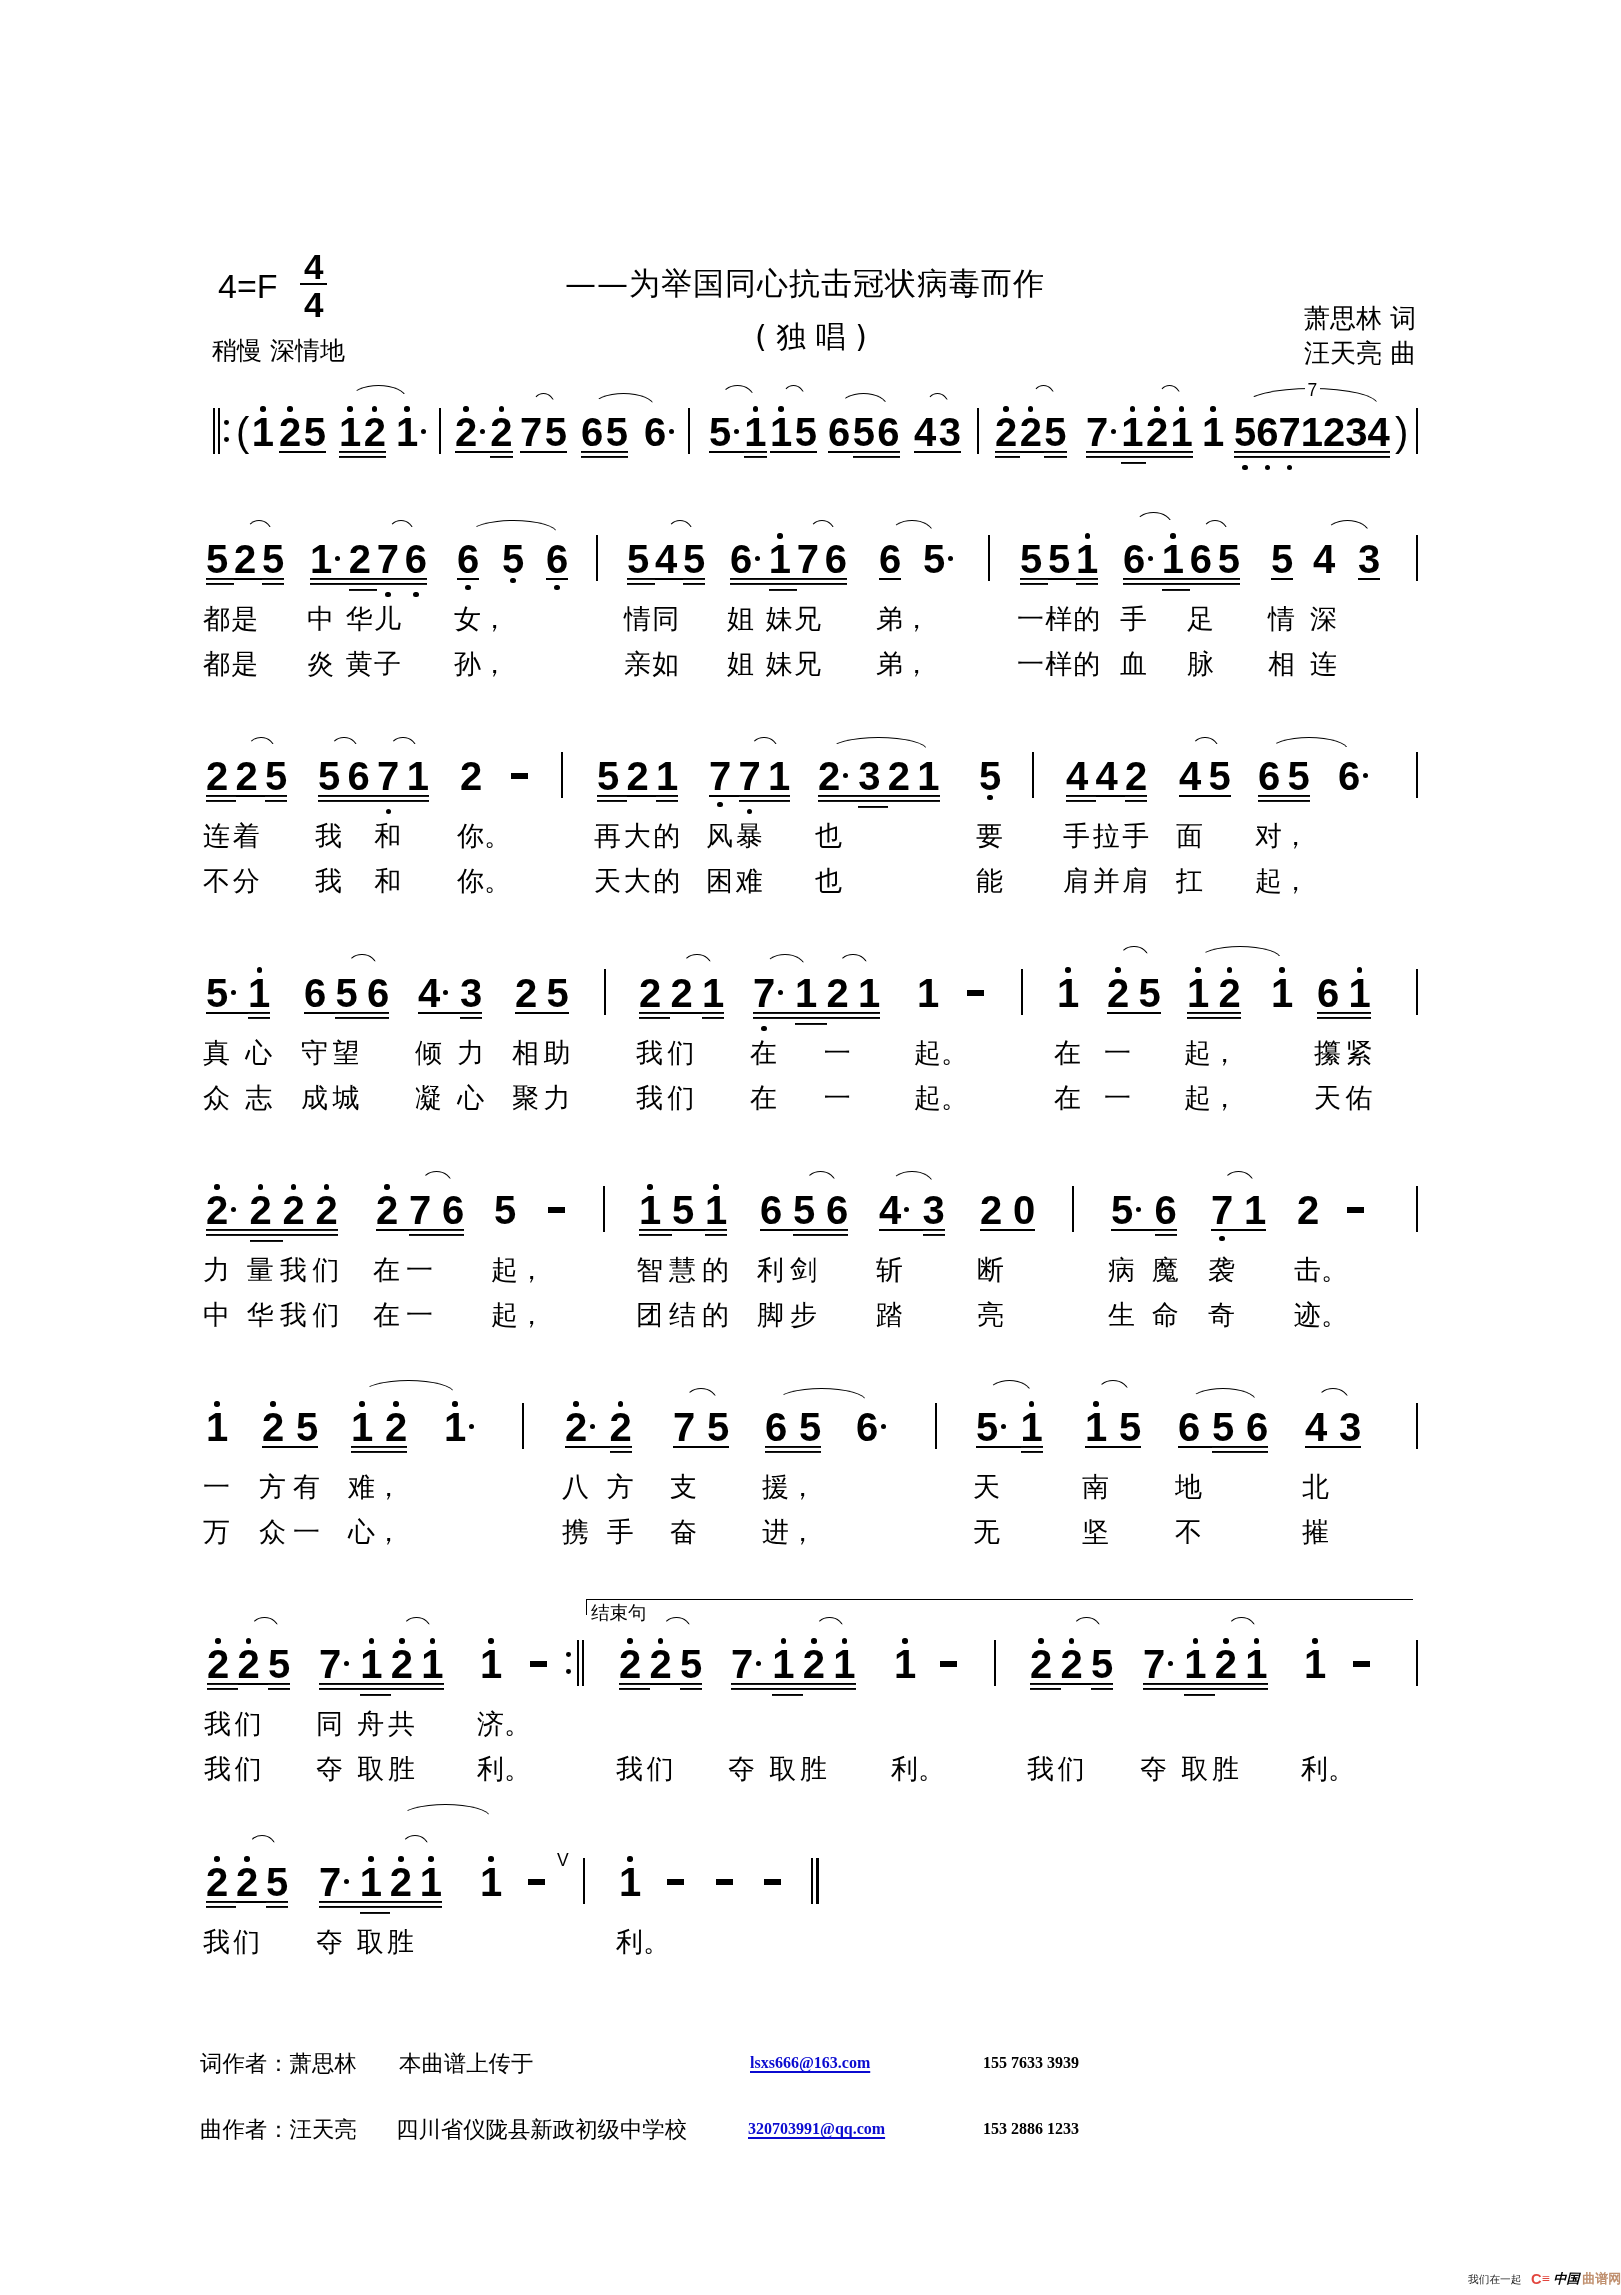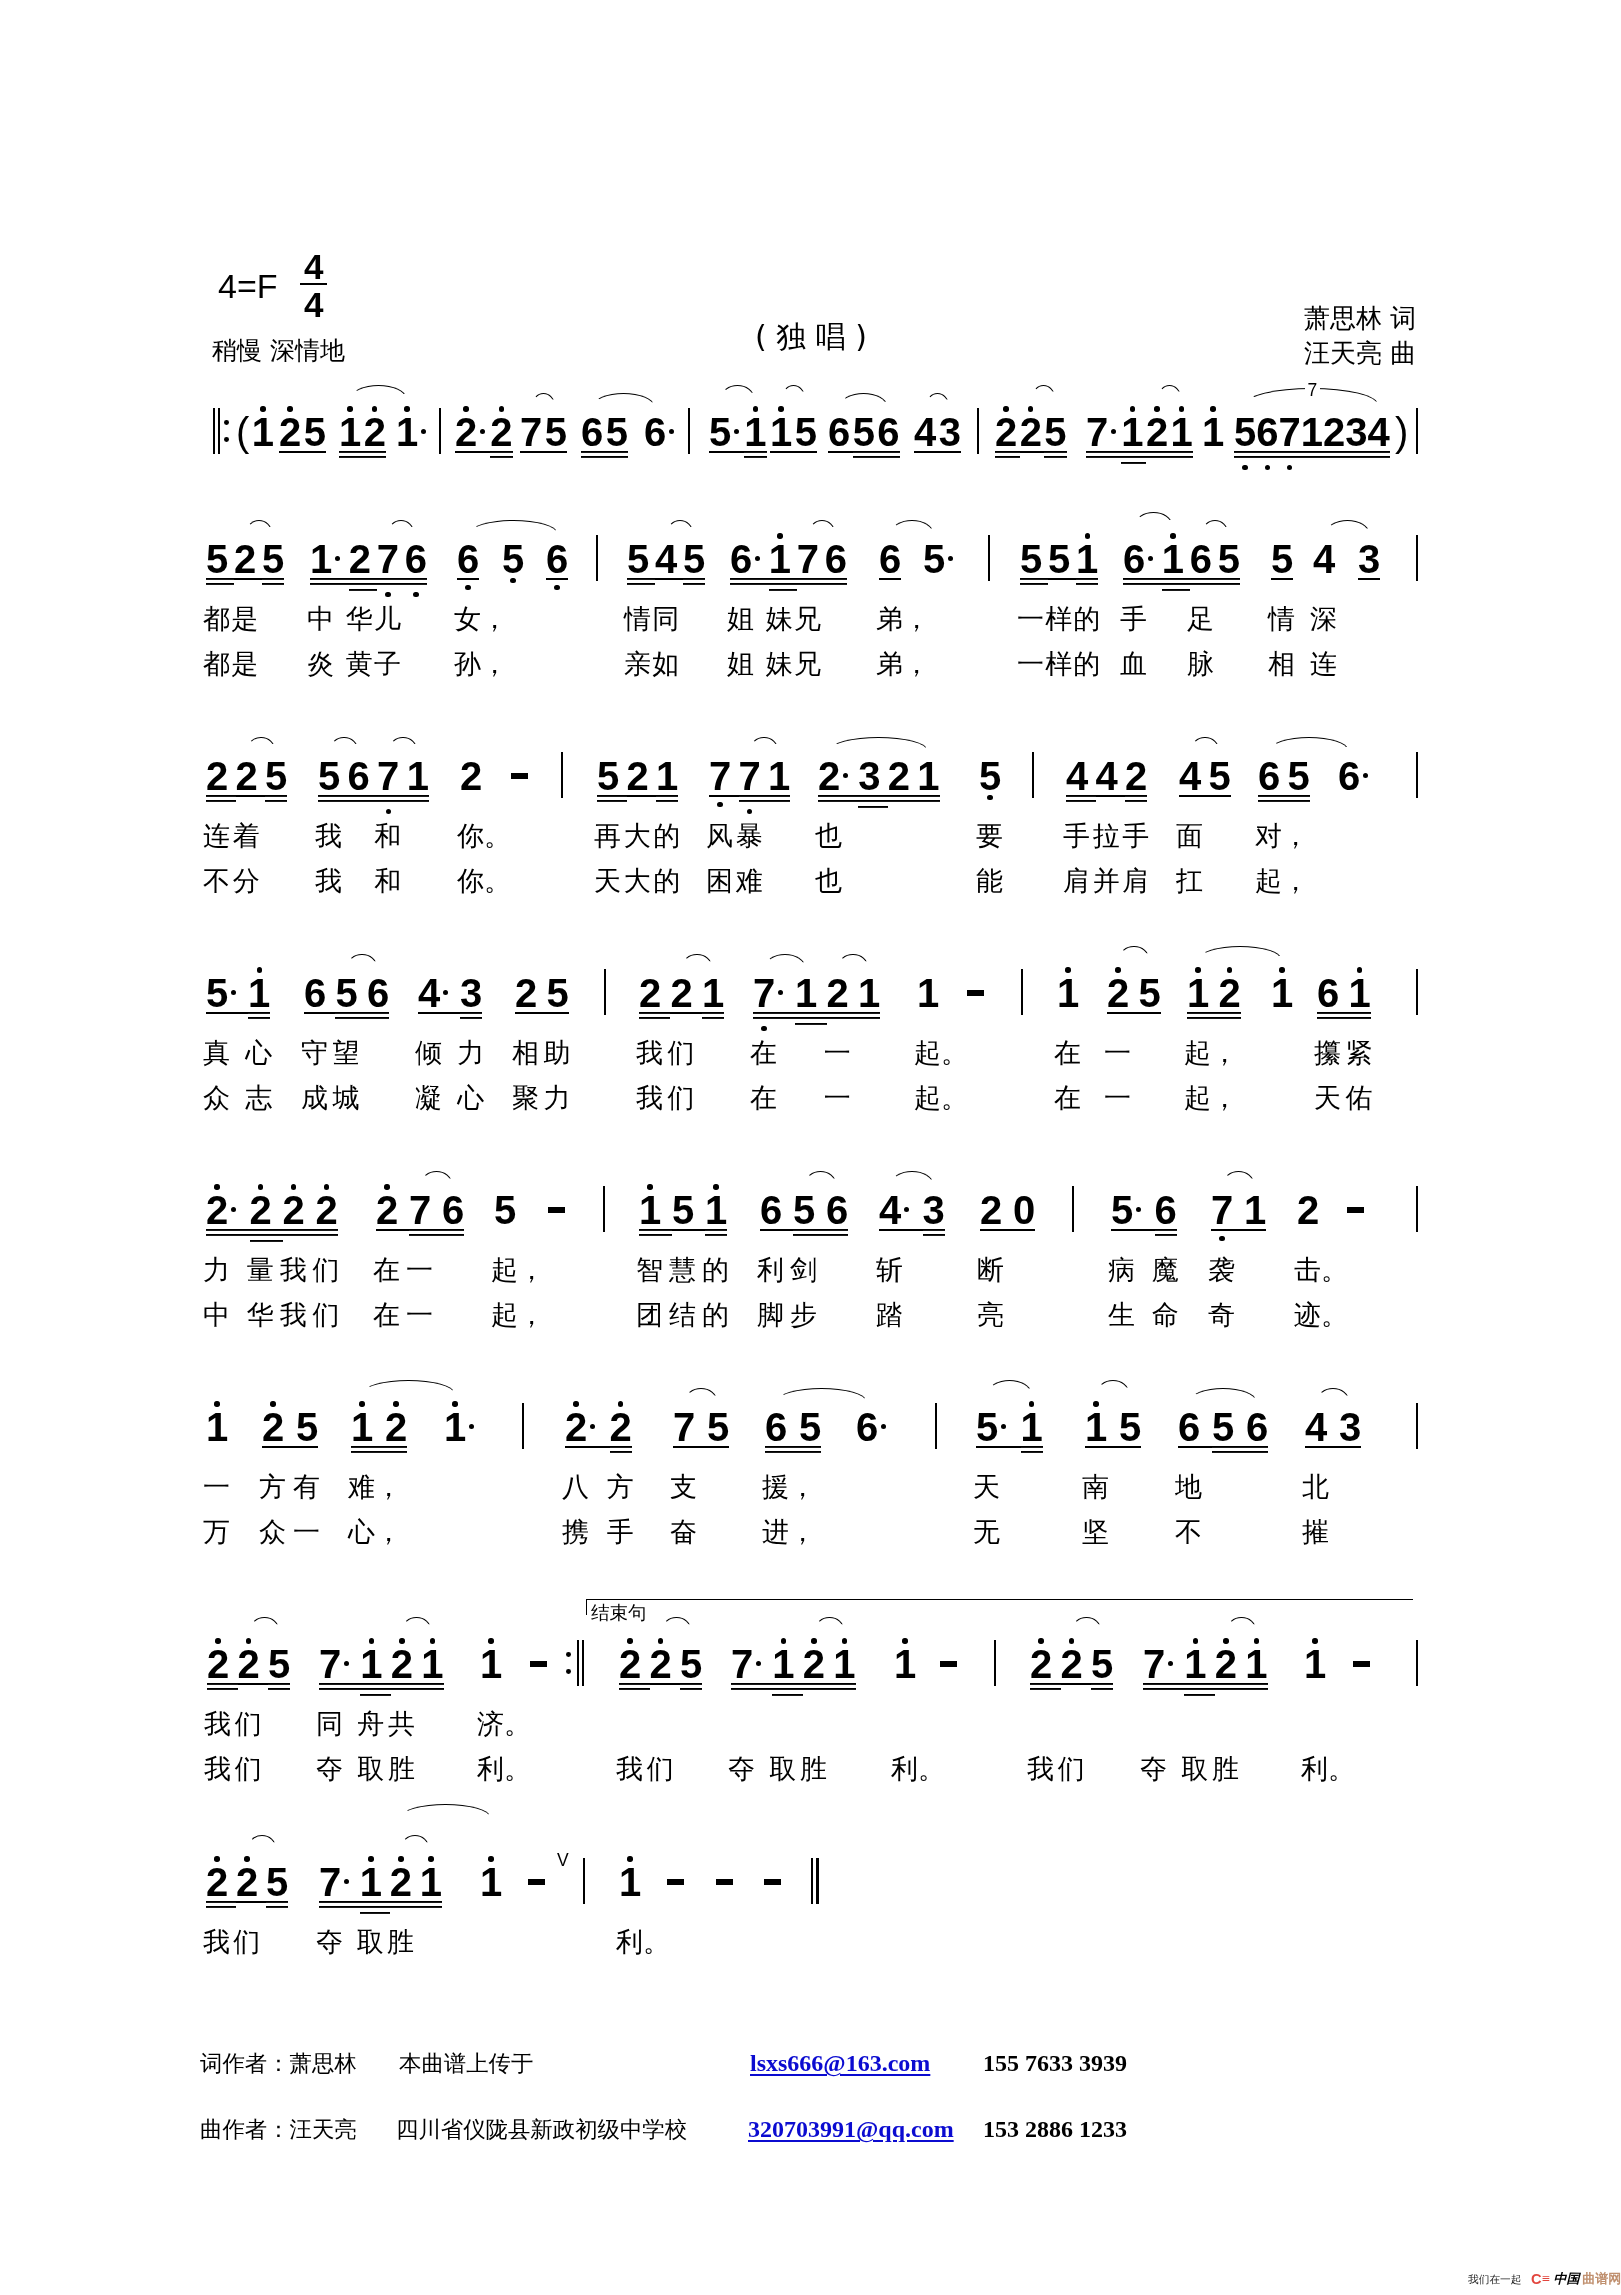--- a/index.html
+++ b/index.html
@@ -37,40 +37,41 @@
   .ly.v1{top:66px;} .ly.v2{top:111px;}
   .bar{position:absolute;top:-3.9px;height:46px;background:#000;}
   .rdot{position:absolute;width:4.9px;height:4.9px;border-radius:50%;background:#000;}
   .slur{position:absolute;height:12.7px;box-sizing:border-box;border:1.9px solid transparent;border-top-color:#000;border-radius:50% 50% 0 0/100% 100% 0 0;}
   .tuplet{position:absolute;height:16.5px;box-sizing:border-box;border:1.5px solid transparent;border-top-color:#000;border-radius:50% 50% 0 0/100% 100% 0 0;}
   .tuplet-label{position:absolute;font-family:"Liberation Sans",sans-serif;font-size:17.5px;line-height:17.5px;background:#fff;padding:0 2.4px;}
   .ending-bracket{left:586px;top:1599px;width:827px;height:16px;box-sizing:border-box;border-top:1.9px solid #000;border-left:1.5px solid #000;}
   .ending-label{left:591px;top:1603px;font-size:18.5px;line-height:20.4px;}
   
   .f{font-family:"DejaVu Serif",serif;font-size:22.4px;line-height:24px;}
-  .fl{font-family:"Liberation Serif",serif;font-weight:bold;font-size:24px;line-height:24px;}
+  .fl{font-family:"Liberation Serif",serif;font-weight:bold;font-size:16px;line-height:24px;}
   .email{color:var(--link,#0b0bd0);text-decoration:underline;text-decoration-thickness:1.9px;text-underline-offset:2.9px;cursor:pointer;}
   .r1{top:2051px;} .r2{top:2085px;margin-top:32px;}
   
   .wm-text{left:1468px;top:2274px;font-size:10.7px;line-height:12.7px;color:#222;}
   .wm-logo{left:1531px;top:2271px;display:flex;align-items:center;height:16.5px;}
   .wm-mark{color:var(--brand-red,#e2463e);font-family:"Liberation Sans",sans-serif;font-weight:bold;font-size:14.6px;line-height:14.6px;}
   .wm-lines{color:var(--brand-red,#e2463e);font-size:10.7px;line-height:10.7px;margin-right:2.9px;}
   .wm-cn{font-weight:bold;font-style:italic;font-size:13px;line-height:14.6px;margin-right:2.9px;}
   .wm-site{color:var(--brand-tan,#c0906f);font-weight:bold;font-size:13px;line-height:14.6px;}
 </style>
 </head>
 <body>
 
 <div id="page">
 
   <div class="abs key">4=F</div>
   <div class="abs ts-top">4</div>
   <div class="abs ts-bar"></div>
   <div class="abs ts-bot">4</div>
+  <div class="abs subtitle">——为举国同心抗击冠状病毒而作</div>
   <div class="abs perf">( 独 唱 )</div>
   <div class="abs tempo">稍慢 深情地</div>
   <div class="abs credit lyr">萧思林 词</div>
   <div class="abs credit comp">汪天亮 曲</div>
 
   <div id="score">
       <div class="line" style="top: 412px;">
         <div class="bar" style="left: 213px; width: 1.9px;"></div>
         <div class="bar" style="left: 218px; width: 1.9px;"></div>
         <div class="rdot" style="left: 224px; top: 7.8px;"></div>

